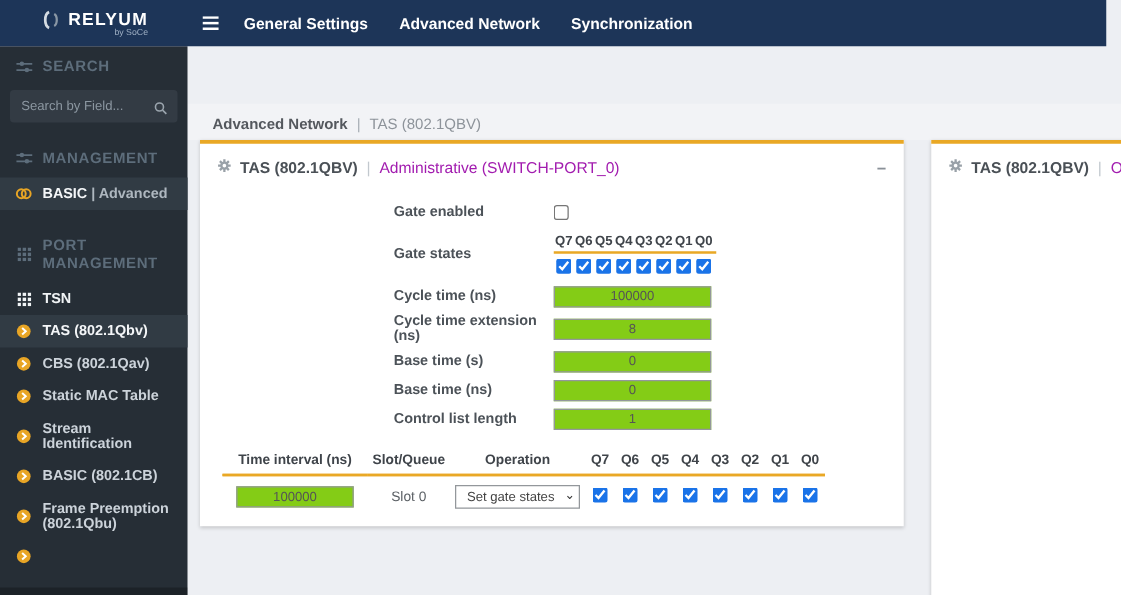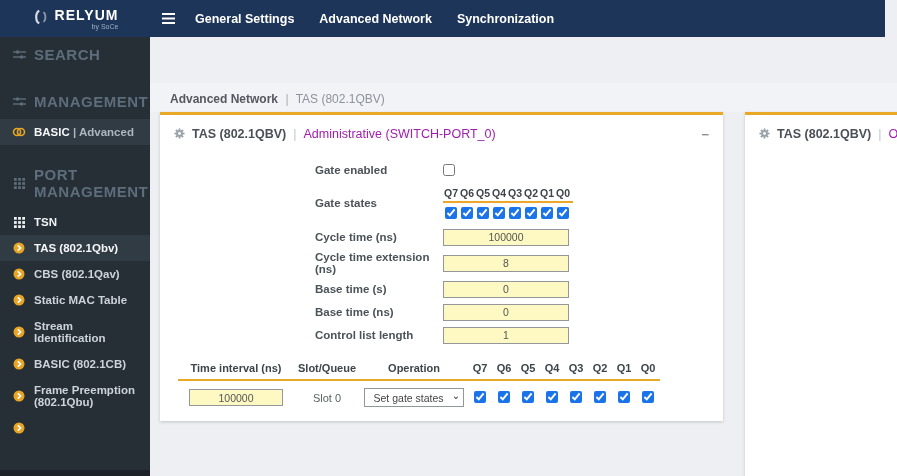--- a/index.html
+++ b/index.html
@@ -21,21 +21,21 @@
   .hamburger { margin-left:12px; cursor:pointer; display:flex; align-items:center; }
   .topnav { display:flex; gap:25px; margin-left:20px; }
   .topnav-item { color:#fff; font-size:12.5px; font-weight:bold; cursor:pointer; }
   
   .sidebar {
     position:absolute; top:37px; left:0; width:150px; bottom:0;
     background:var(--sidebar,#262e36); z-index:4;
   }
   .sb-head {
     display:flex; align-items:center; gap:8px;
-    padding:9px 12px; font-size:15px; font-weight:bold;
+    padding:9px 12px; font-size:12px; font-weight:bold;
     color:#5d6d7b; letter-spacing:.5px;
   }
   .sb-head.gap-top { margin-top:12px; }
   .sb-search { position:relative; margin:3px 8px 10px; }
   .sb-search input {
     width:134px; height:26px; background:#333b44; border:none; border-radius:3px;
     color:#9aa4ae; font-size:10.5px; padding:0 26px 0 9px; font-family:inherit; outline:none;
   }
   .sb-search input::placeholder { color:#8c97a1; }
   .sb-mag { position:absolute; right:8px; top:7px; cursor:pointer; }
@@ -68,21 +68,21 @@
   .card-head { display:flex; align-items:center; gap:7px; padding:10px 14px 8px; }
   .card-title { font-size:12.5px; font-weight:bold; color:#4a5056; }
   .card-div { color:#c2c8ce; font-size:12.5px; }
   .card-sub { font-size:12.5px; color:#a21caf; white-space:nowrap; }
   .collapse { margin-left:auto; color:#8a9198; font-weight:bold; font-size:13px; cursor:pointer; line-height:1; }
   
   .form { padding:10px 0 0 155px; }
   .frow { display:flex; align-items:center; margin-bottom:5px; min-height:18px; }
   .frow .flabel { width:128px; flex:none; font-size:11.5px; font-weight:bold; color:#4c5258; }
   input.txt {
-    width:126px; height:17px; border:1px solid #93979b; background:#fef9c3;
+    width:126px; height:17px; border:1px solid #93979b; background:#84cc16;
     text-align:center; font-size:10.5px; color:#555; font-family:inherit;
   }
   input[type=checkbox] { width:12px; height:12px; accent-color:var(--check,#1a73e8); margin:0; cursor:pointer; }
   .gates-block { display:flex; flex-direction:column; }
   .qhead {
     display:grid; grid-template-columns:repeat(8,16px); justify-items:center;
     font-size:10.5px; font-weight:bold; color:#3f444a;
     border-bottom:2px solid var(--accent,#e9a825); padding-bottom:2px; width:130px;
   }
   .qchecks { display:grid; grid-template-columns:repeat(8,16px); justify-items:center; margin-top:4px; width:130px; }
@@ -143,20 +143,29 @@
       <svg width="13" height="11" viewBox="0 0 13 11">
           <g stroke="#5d6d7b" stroke-width="1.4">
             <line x1="0" y1="3" x2="13" y2="3"></line>
             <line x1="0" y1="8" x2="13" y2="8"></line>
           </g>
           <circle cx="4.5" cy="3" r="1.8" fill="#5d6d7b"></circle>
           <circle cx="8.5" cy="8" r="1.8" fill="#5d6d7b"></circle>
         </svg>
     </span>
     <span>SEARCH</span>
+  </div>
+  <div class="sb-search">
+    <input placeholder="Search by Field..." style="">
+    <span class="sb-mag">
+      <svg width="11" height="11" viewBox="0 0 12 12">
+          <circle cx="5" cy="5" r="3.5" fill="none" stroke="#9aa4ad" stroke-width="1.4"></circle>
+          <line x1="7.7" y1="7.7" x2="11" y2="11" stroke="#9aa4ad" stroke-width="1.4"></line>
+        </svg>
+    </span>
   </div>
   <div class="sb-head gap-top">
     <span class="ic">
       <svg width="13" height="11" viewBox="0 0 13 11">
           <g stroke="#5d6d7b" stroke-width="1.4">
             <line x1="0" y1="3" x2="13" y2="3"></line>
             <line x1="0" y1="8" x2="13" y2="8"></line>
           </g>
           <circle cx="4.5" cy="3" r="1.8" fill="#5d6d7b"></circle>
           <circle cx="8.5" cy="8" r="1.8" fill="#5d6d7b"></circle>

